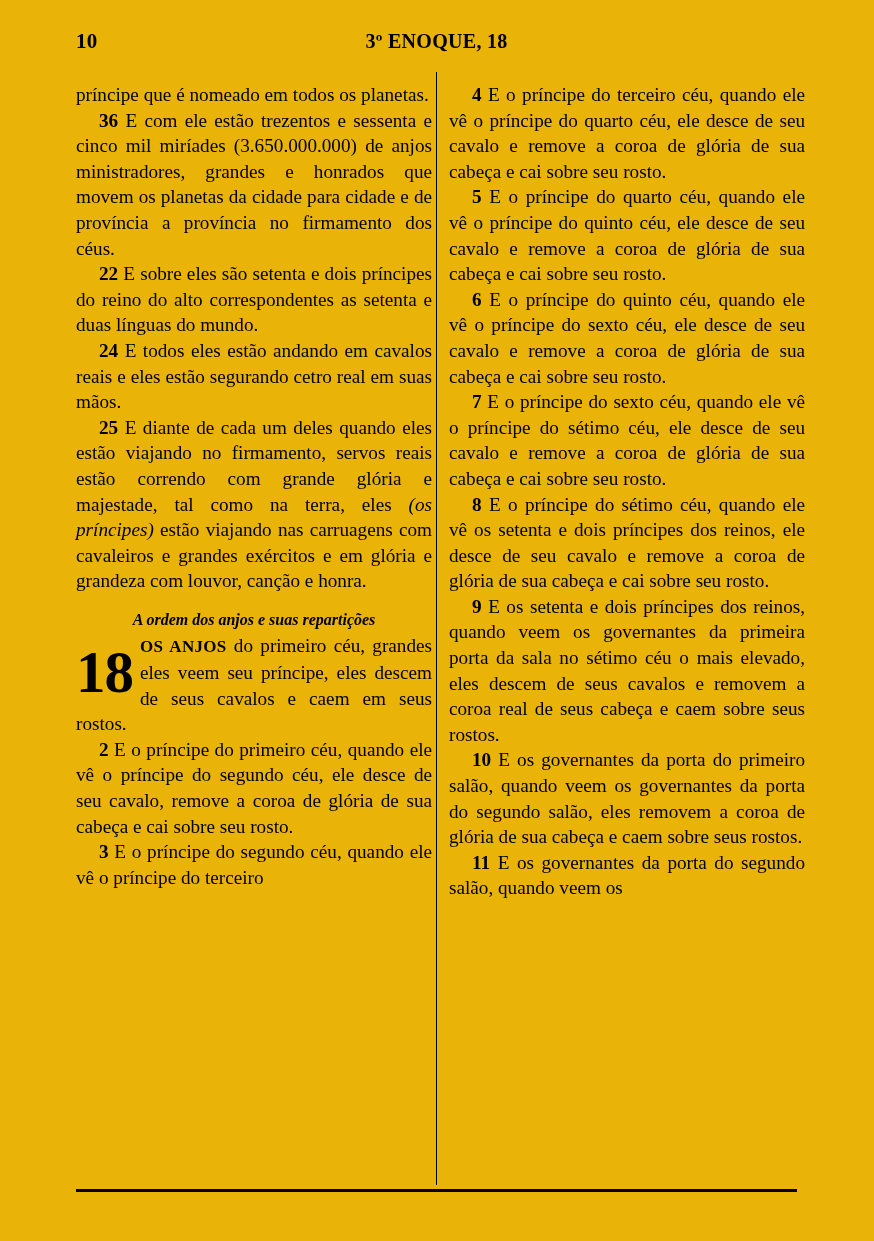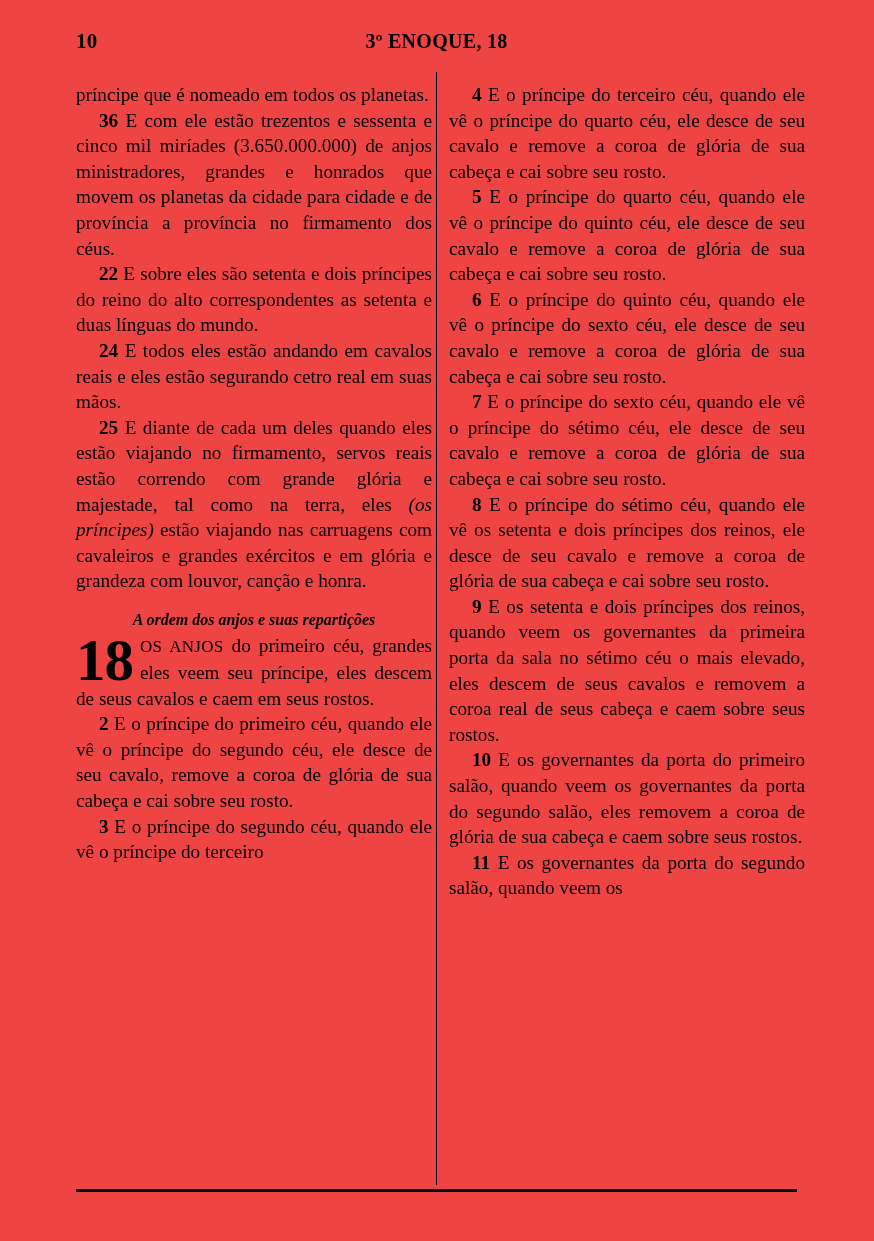--- a/index.html
+++ b/index.html
@@ -14,21 +14,21 @@
     color: #000000;
     position: relative;
     overflow: hidden;
   }
 
   .page {
     position: absolute;
     left: 0; top: 0;
     width: 874px;
     height: 1241px;
-    background: #ef4444;
+    background: #eab308;
   }
 
   
   .running-head {
     position: absolute;
     left: 76px;
     top: 28px;
     width: 721px;
     height: 30px;
   }
@@ -121,25 +121,25 @@
     margin: 1px 0 0 0;
     text-align: justify;
     text-indent: 0;
   }
   .dropcap {
     float: left;
     font-size: 59px;
     line-height: 49px;
     font-weight: bold;
     padding: 2px 7px 0 0;
-    margin-top: 1px;
+    margin-top: 13px;
     letter-spacing: -1px;
   }
   .smallcaps {
-    font-weight: normal;
+    font-weight: bold;
     font-size: 17px;
     letter-spacing: 0.3px;
   }
 </style>
 </head>
 <body>
 
 <div class="page">
 
   <div class="running-head">

